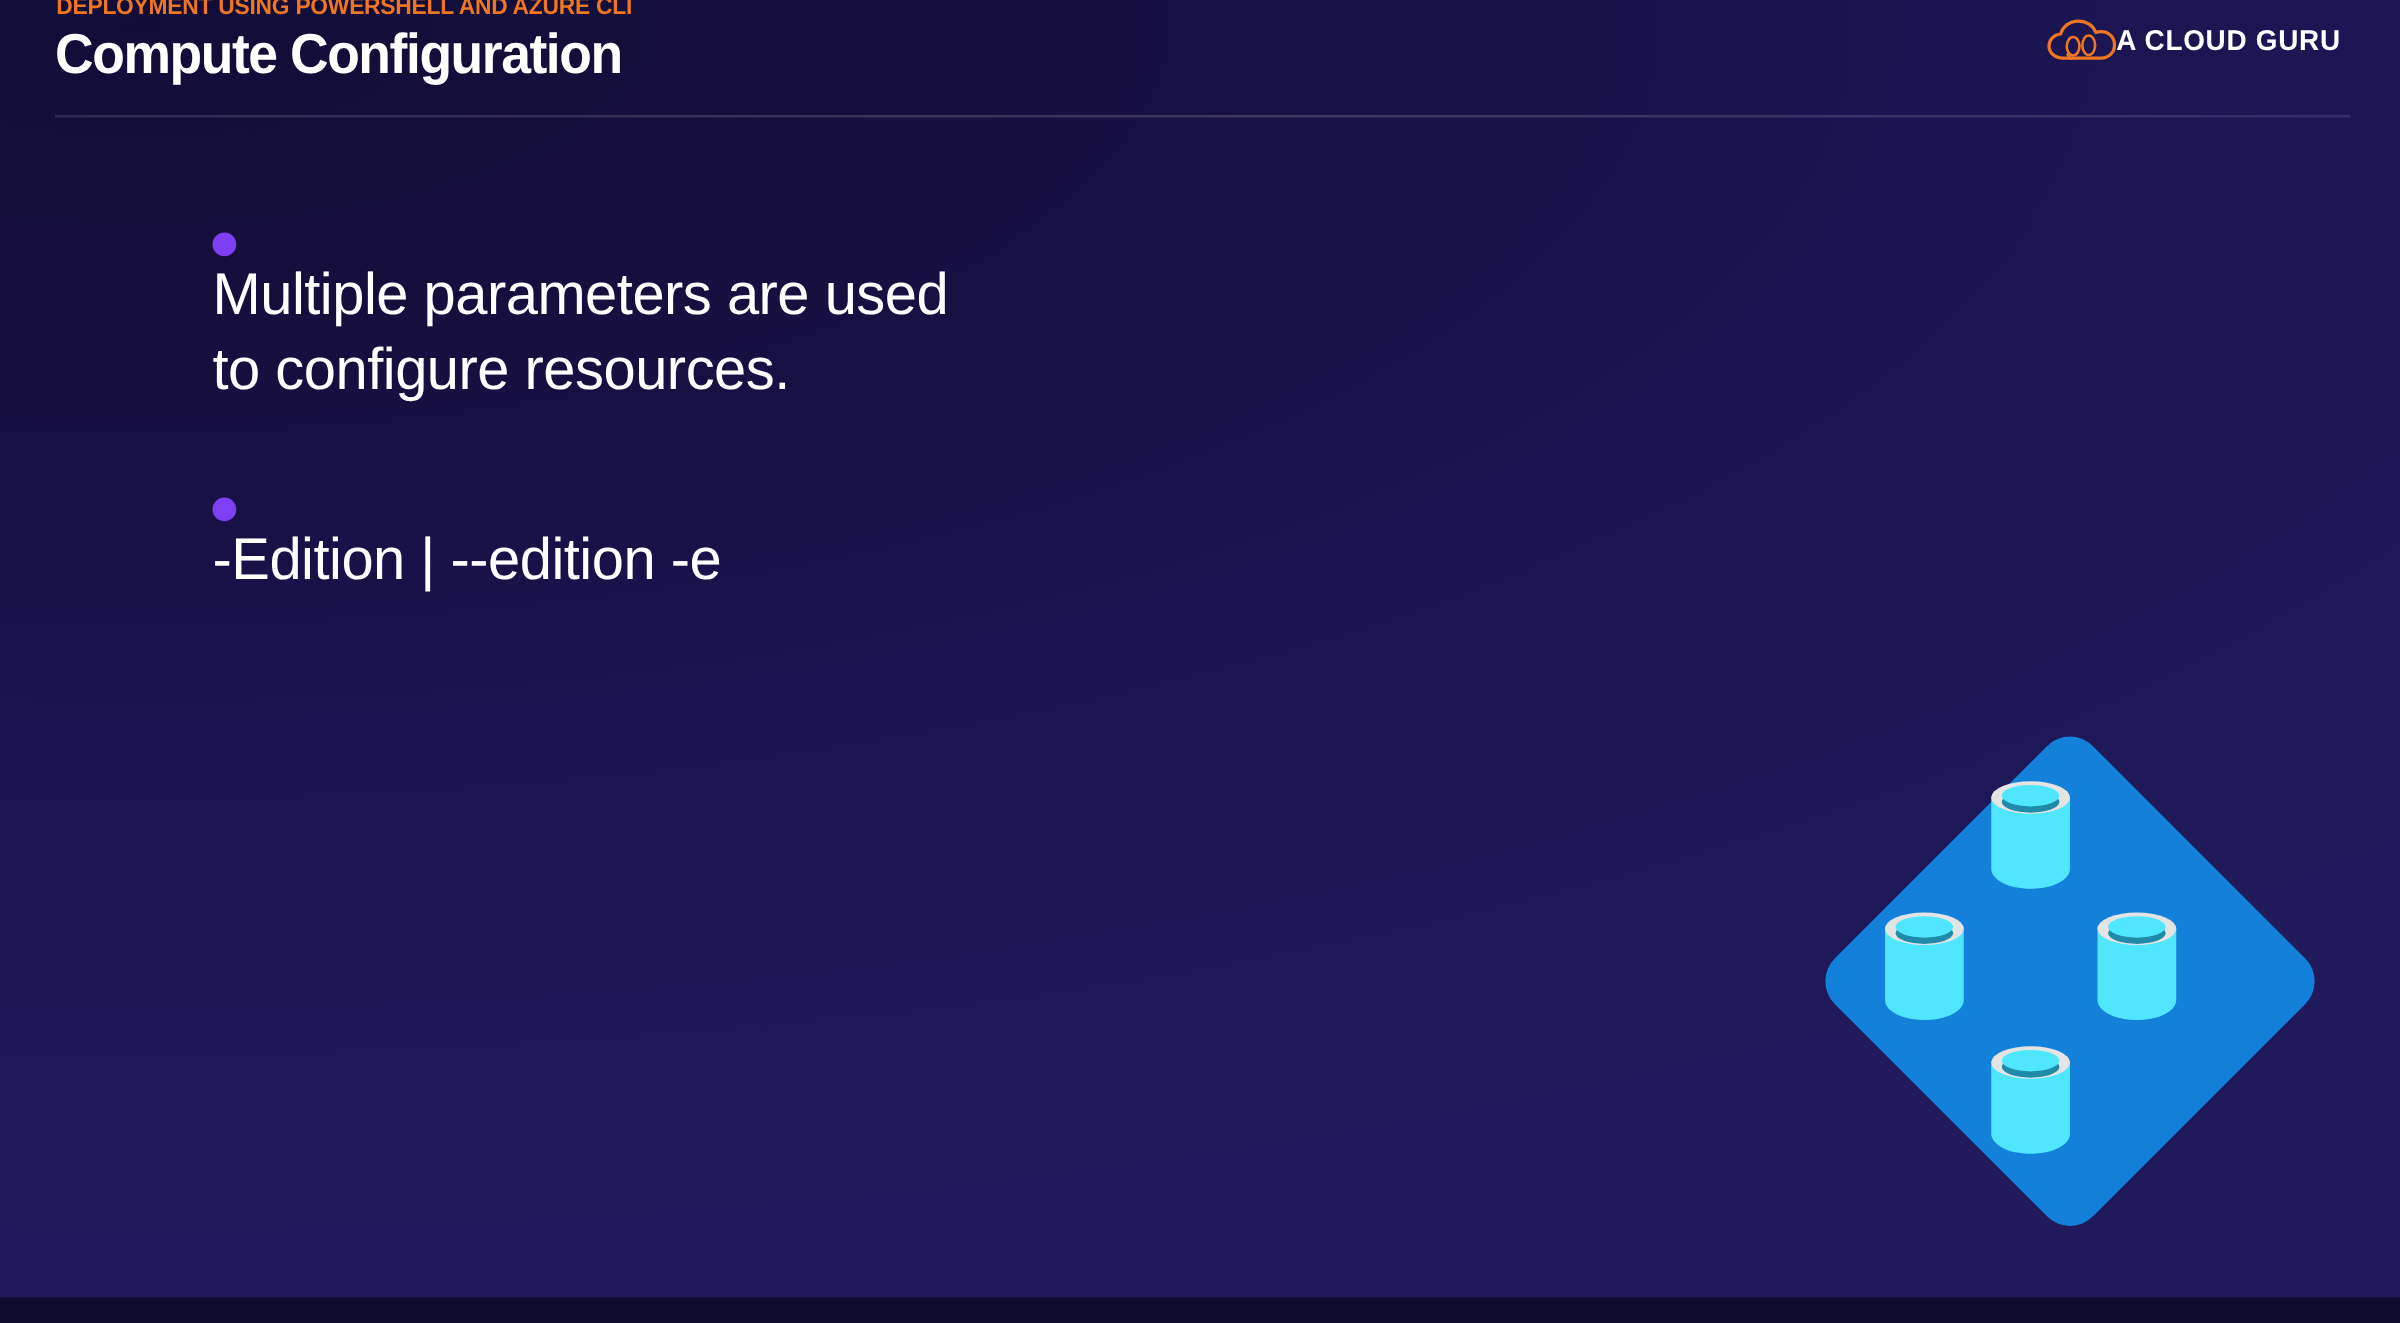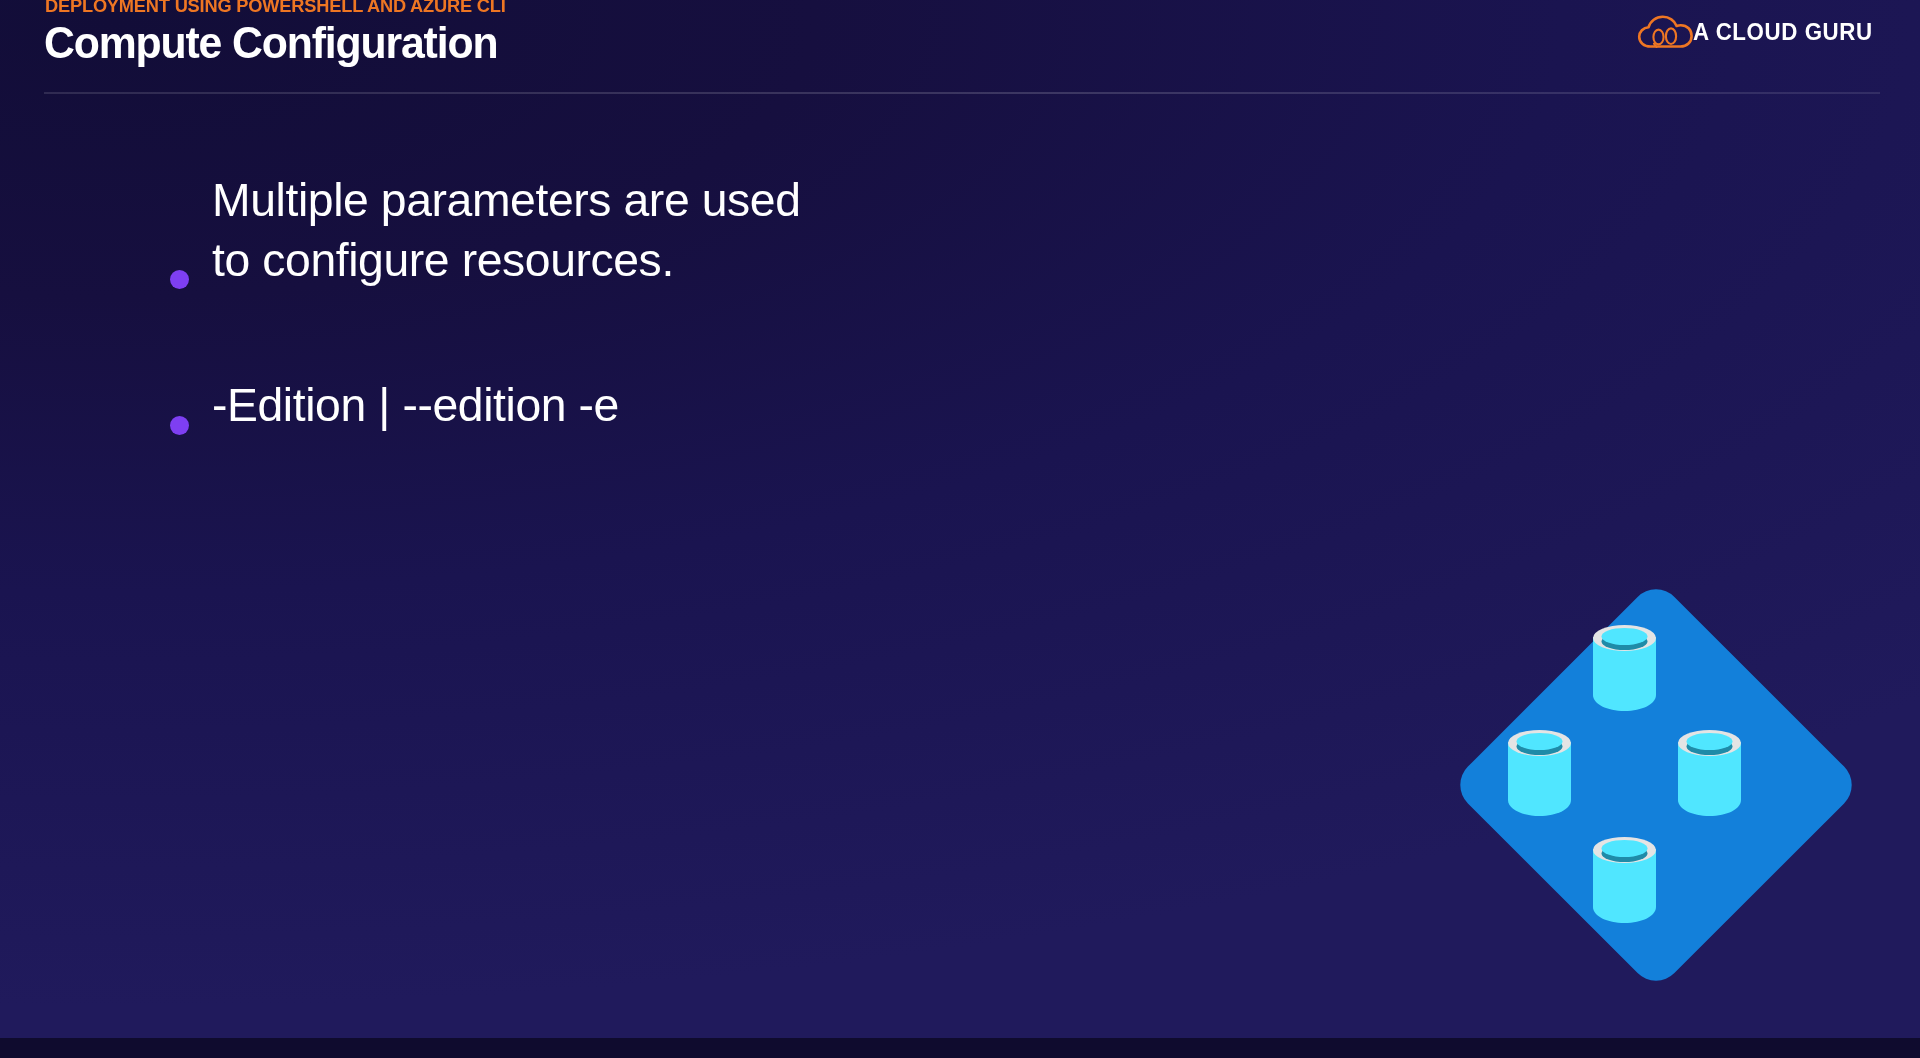--- a/index.html
+++ b/index.html
@@ -85,23 +85,24 @@
   
   .bullets {
     position: absolute;
     left: 170px;
     top: 170px;
     width: 790px;
   }
   .bullet-row {
     position: relative;
     display: flex;
-    align-items: flex-end;
-  }
-  .bullet-row + .bullet-row { margin-top: 86px; }
+    align-items: flex-start;
+    flex-direction: column;
+  }
+  .bullet-row + .bullet-row { margin-top: 58px; }
   .bullet-dot {
     flex: 0 0 auto;
     width: 19px;
     height: 19px;
     border-radius: 50%;
     background: #7e3ff2;
     margin-top: 16px;
     margin-right: 23px;
   }
   .bullet-text {

